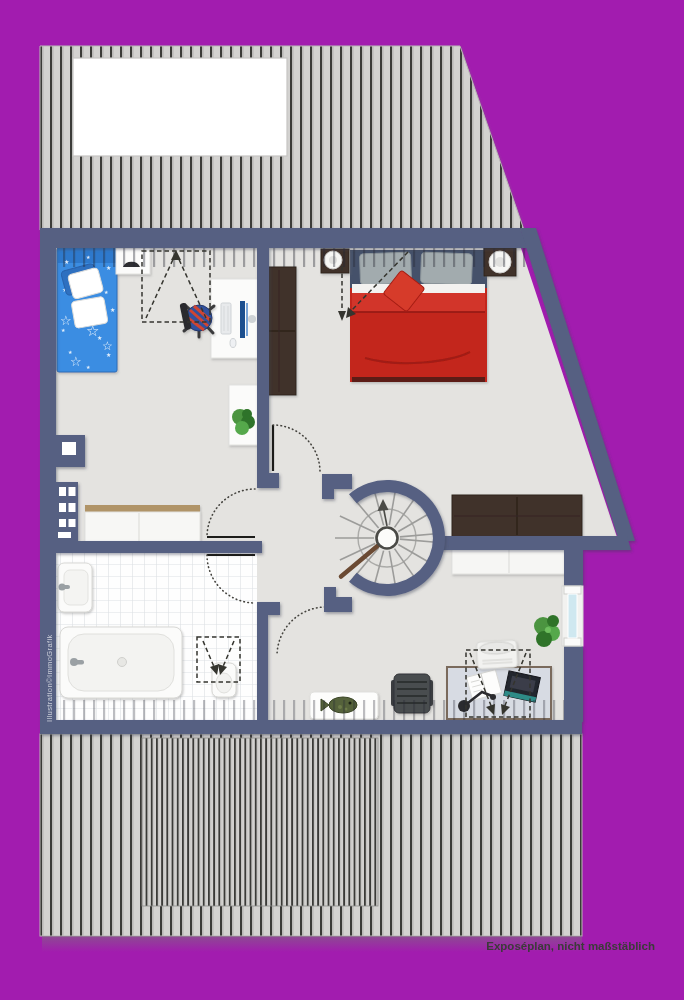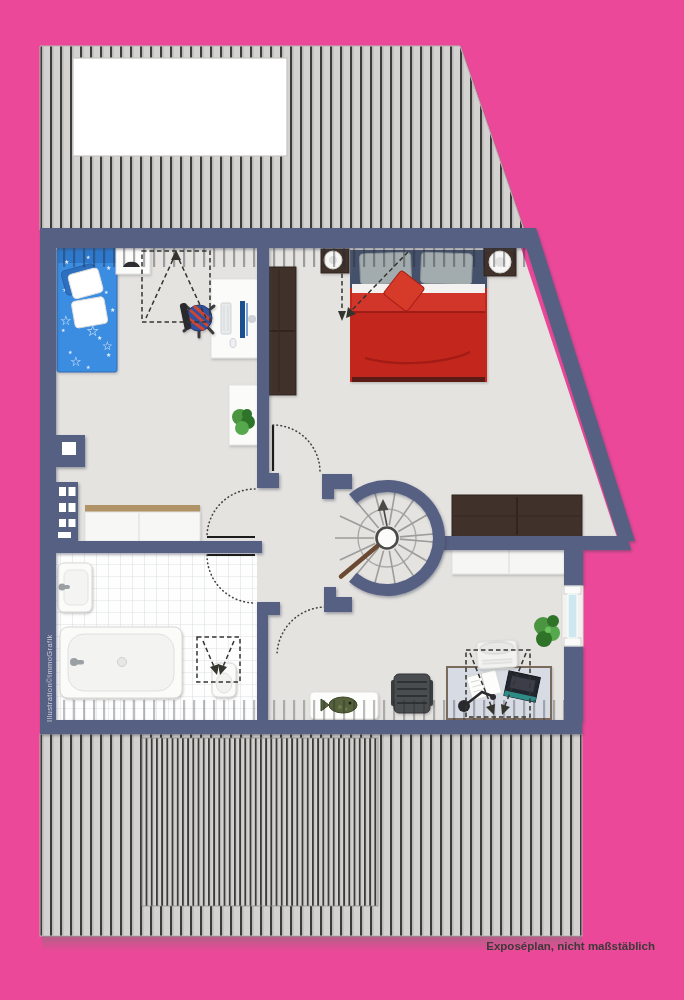--- a/index.html
+++ b/index.html
@@ -1,16 +1,16 @@
 <!DOCTYPE html>
 <html style="--wall: #566082; --roofFill: #d3d2d0; --roofLine: #3a3a37; --roofMid: #c4c3c1; --floor: #e4e3e0; --bathFloor: #fefefe; --tileLine: #dde1e4; --childBed: #3b8de2; --childBedHead: #2f79cc; --childBedEdge: #2b6cb8; --pillowBlue: #2e6fc0; --bedRed: #c3271b; --bedRedFold: #d2362a; --bedCrease: #93150e; --headboard: #44516b; --pillowGray: #a2abae; --cushionRed: #d63a2c; --wood: #41312a; --woodSeam: #2e231d; --woodTop: #b09468; --whiteFurn: #fbfbfa; --furnEdge: #e2e2df; --plantGreen: #4b9440; --plantDark: #2f7329; --stairStep: #9c9c9a; --handrail: #6b4a33; --glass: #cfe8f0; --deskTop: #d7dbe3; --deskEdge: #7a6a5c; --chairGray: #4a4d50; --laptopDark: #23262e; --laptopTeal: #2e8b87; --doorLeaf: #1c1c1a; --dashColor: #35352f; --dotColor: #45443f; --textColor: #3b3b39; --watermark: #d5d8e0; --fishOlive: #55623a;"><head>
 <meta charset="utf-8">
 <style>
   html,body{margin:0;padding:0;background:#ffffff;}
-  .page{position:relative;width:684px;height:1000px;background:#ec4899;overflow:hidden;
+  .page{position:relative;width:684px;height:1000px;background:#a21caf;overflow:hidden;
         font-family:"Liberation Sans", sans-serif;}
   svg{position:absolute;left:0;top:0;}
   .dash{fill:none;stroke:var(--dashColor);stroke-width:1.5;stroke-dasharray:4.5 3;}
   .dot{fill:none;stroke:var(--dotColor);stroke-width:1.6;stroke-dasharray:0.6 3.4;stroke-linecap:round;}
   .leaf{stroke:var(--doorLeaf);stroke-width:2.2;}
   .wall{fill:var(--wall);}
   .step{stroke:var(--stairStep);stroke-width:1.6;}
   .star{fill:#ffffff;opacity:.85;}
   .star-o{fill:#ffffff;opacity:.9;}
   text.wm{font-size:7.5px;letter-spacing:.4px;fill:var(--watermark);opacity:.92;}

